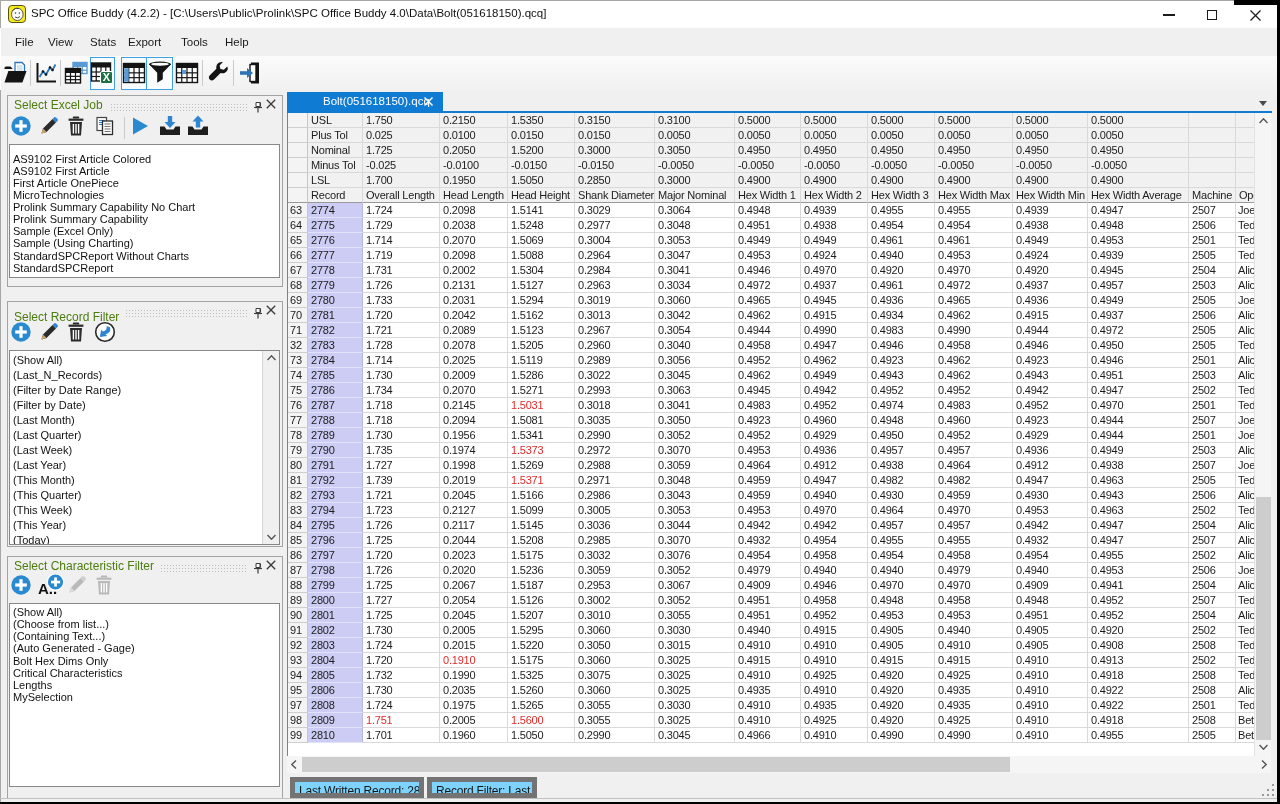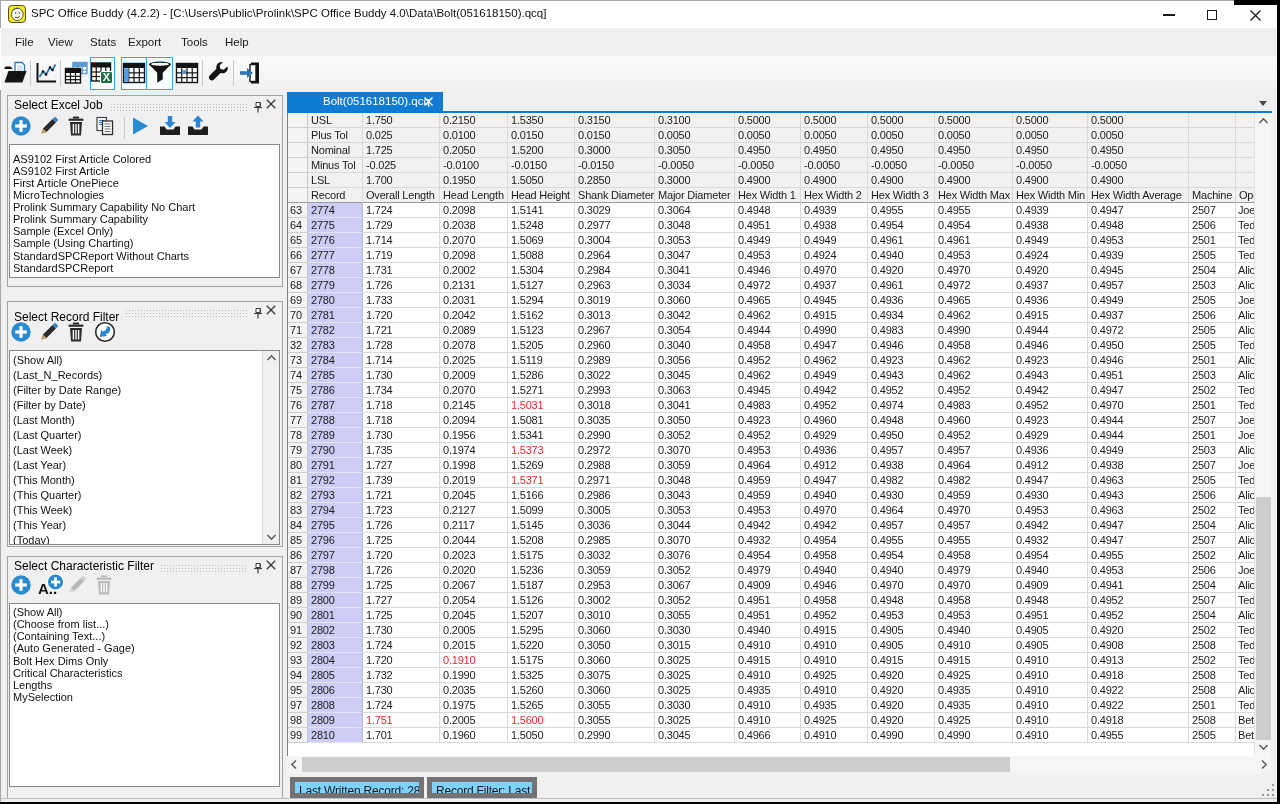--- a/index.html
+++ b/index.html
@@ -12,21 +12,21 @@
 #blk-b { left:0; top:802px; width:1280px; height:2px; background:#000; }
 #menubar { left:1px; top:28px; width:1276px; height:28px; background:#f0f0f0; }
 .mi { position:absolute; top:36px; font-size:11.5px; color:#1a1a1a; }
 #toolbar { left:1px; top:56px; width:1276px; height:38px; background:linear-gradient(#fbfbfb,#f0f0f1); }
 .tico { position:absolute; top:61px; }
 .tsep { position:absolute; top:60px; width:1px; height:26px; background:#c9c9c9; }
 .tbox { position:absolute; top:57px; height:33px; border:1px solid #40a0e4; background:#fafdff; }
 
 #panelbg { left:0; top:90px; width:287px; height:712px; background:#f0f0f0; border-left:1px solid #a6a6a6;}
 .panel { position:absolute; left:7px; width:276px; border:1px solid #a3a3a3; background:#f0f0f0; }
-.ptitle { position:absolute; left:7px; top:3px; font-size:12px; color:#000000; white-space:nowrap; }
+.ptitle { position:absolute; left:7px; top:3px; font-size:12px; color:#4d7c0f; white-space:nowrap; }
 .pdots { position:absolute; top:7px; height:9px; background-image:radial-gradient(#bdbdbd 0.75px, transparent 0.75px); background-size:3px 3px; }
 .ppin { position:absolute; top:4px; }
 .psep { position:absolute; top:3px; width:1px; height:22px; background:#c9c9c9; }
 .lbox { position:absolute; left:9px; width:271px; background:#fff; border:1px solid #888888; overflow:hidden; }
 .li { font-size:11px; color:#111; padding-left:3px; white-space:nowrap; }
 
 #mainbg { left:287px; top:90px; width:990px; height:712px; background:#f0f0f0; }
 #tab { left:287px; top:92px; width:156px; height:18.5px; background:#0f7bd2; color:#fff; font-size:11.5px; }
 #tabline { left:287px; top:110.5px; width:985px; height:2.5px; background:#0f7bd2; }
 #tabarrow { left:1259px; top:101px; width:0; height:0; border-left:4.5px solid transparent; border-right:4.5px solid transparent; border-top:5.5px solid #4a4a4a; }
@@ -455,21 +455,21 @@
           <td class="h"></td>
           <td class="h"></td>
         </tr>
         <tr class="chr">
           <td class="rn"></td>
           <td class="h ch">Record</td>
           <td class="h ch">Overall Length</td>
           <td class="h ch">Head Length</td>
           <td class="h ch">Head Height</td>
           <td class="h ch">Shank Diameter</td>
-          <td class="h ch">Major Diameter</td>
+          <td class="h ch">Major Nominal</td>
           <td class="h ch">Hex Width 1</td>
           <td class="h ch">Hex Width 2</td>
           <td class="h ch">Hex Width 3</td>
           <td class="h ch">Hex Width Max</td>
           <td class="h ch">Hex Width Min</td>
           <td class="h ch">Hex Width Average</td>
           <td class="h ch">Machine</td>
           <td class="h ch">Operator</td>
         </tr>
         <tr>

